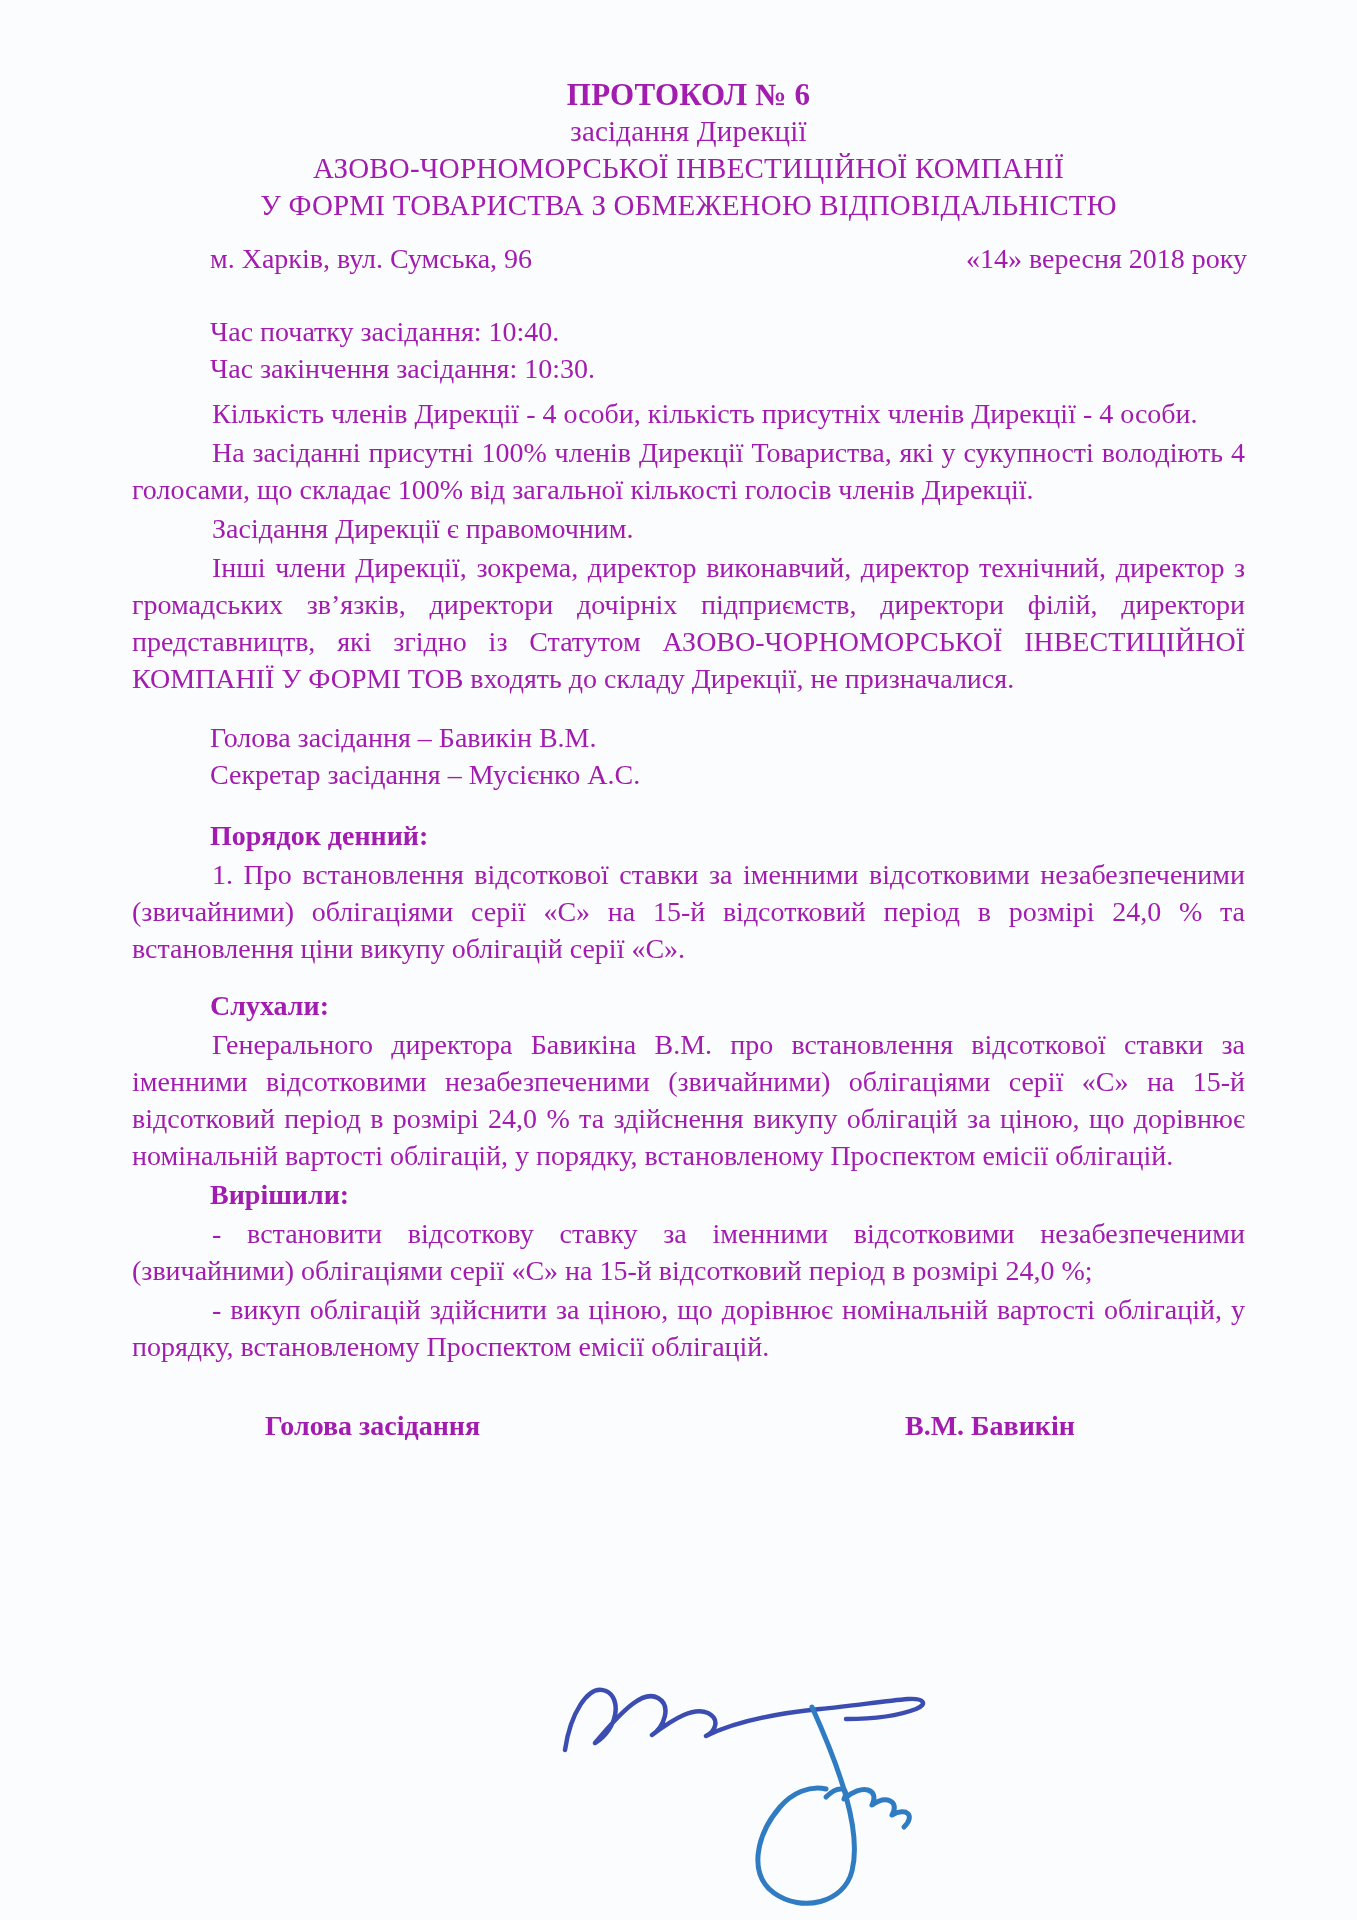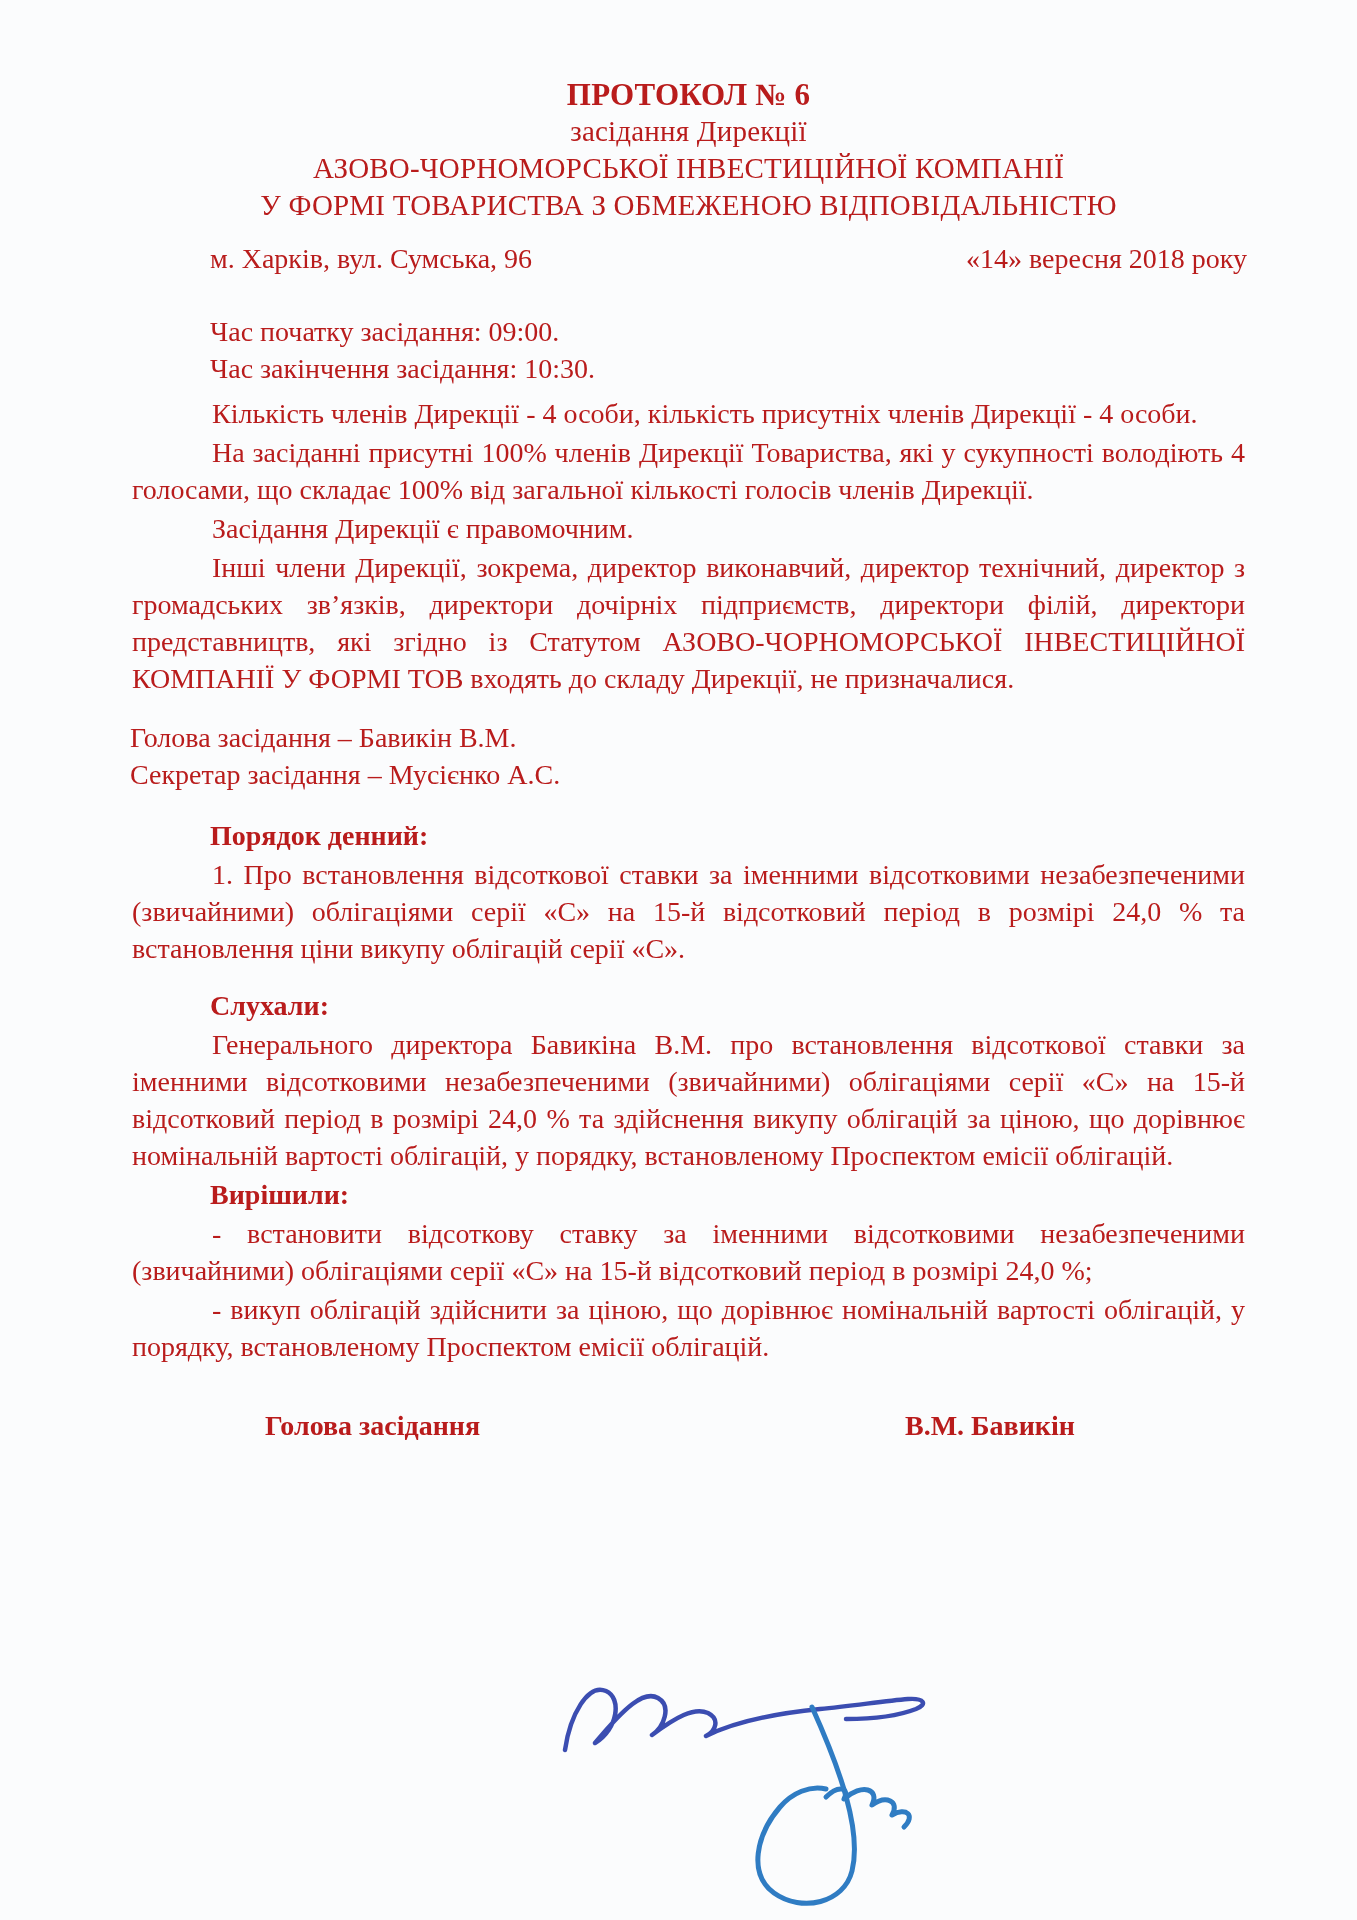--- a/index.html
+++ b/index.html
@@ -5,21 +5,21 @@
   html, body {
     margin: 0;
     padding: 0;
     background: #ffffff;
   }
   .page {
     position: relative;
     width: 1357px;
     height: 1920px;
     background: #fbfcfd;
-    color: #b91c1c;
+    color: #a21caf;
     font-family: "Liberation Serif", "DejaVu Serif", serif;
     font-size: 28px;
     line-height: 37px;
     box-sizing: border-box;
     padding: 76px 110px 0 130px;
     overflow: hidden;
   }
   .title-block {
     text-align: center;
     font-size: 29px;
@@ -46,21 +46,21 @@
   .attendees .att-label {
     font-weight: bold;
     flex: 0 0 152px;
   }
   .para {
     text-align: justify;
     text-indent: 80px;
     margin: 2px;
   }
   .officers { margin-top: 22px; }
-  .officers div { }
+  .officers div { margin-left: 80px; }
   .section-heading {
     font-weight: bold;
     margin-left: 80px;
     margin-top: 24px;
   }
   .section-heading.tight { margin-top: 0; }
   .votes {
     display: flex;
     margin-top: 26px;
     margin-left: 80px;
@@ -105,21 +105,21 @@
     <div>АЗОВО-ЧОРНОМОРСЬКОЇ ІНВЕСТИЦІЙНОЇ КОМПАНІЇ</div>
     <div>У ФОРМІ ТОВАРИСТВА З ОБМЕЖЕНОЮ ВІДПОВІДАЛЬНІСТЮ</div>
   </div>
 
   <div class="meta-row">
     <div class="place">м. Харків, вул. Сумська, 96</div>
     <div class="date">«14» вересня 2018 року</div>
   </div>
 
   <div class="times">
-    <div>Час початку засідання: 09:00.</div>
+    <div>Час початку засідання: 10:40.</div>
     <div>Час закінчення засідання: 10:30.</div>
   </div>
 
 
   <div class="quorum" style="margin-top: 8px;">
     <p class="para">Кількість членів Дирекції - 4 особи, кількість присутніх членів Дирекції - 4 особи.</p>
     <p class="para">На засіданні присутні 100% членів Дирекції Товариства, які у сукупності володіють 4 голосами, що складає 100% від загальної кількості голосів членів Дирекції.</p>
     <p class="para">Засідання Дирекції є правомочним.</p>
     <p class="para">Інші члени Дирекції, зокрема, директор виконавчий, директор технічний, директор з громадських зв’язків, директори дочірніх підприємств, директори філій, директори представництв, які згідно із Статутом АЗОВО-ЧОРНОМОРСЬКОЇ ІНВЕСТИЦІЙНОЇ КОМПАНІЇ У ФОРМІ ТОВ входять до складу Дирекції, не призначалися.</p>
   </div>

